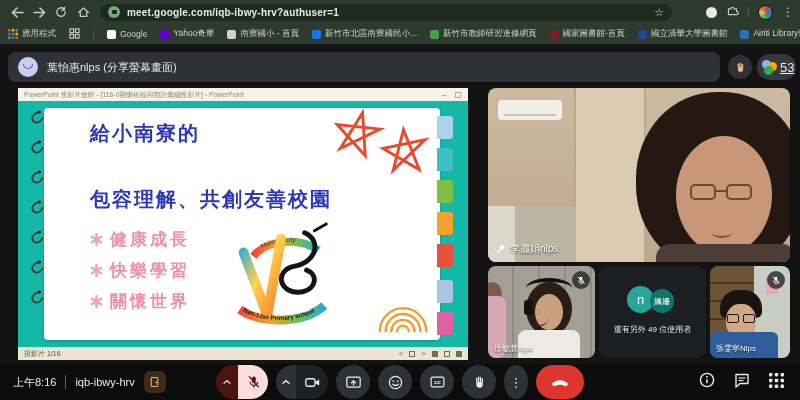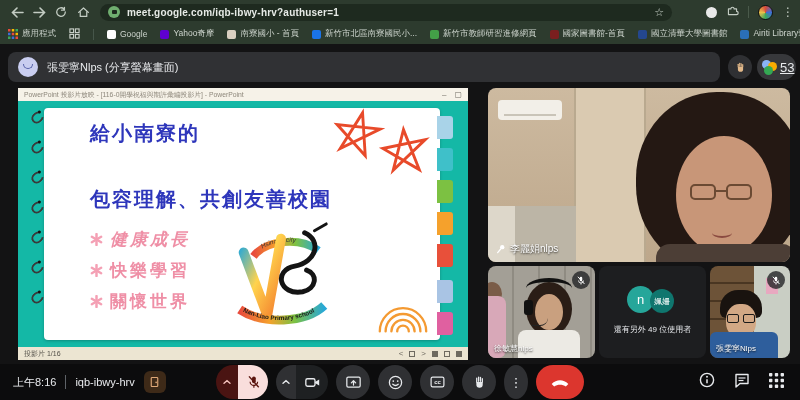--- a/index.html
+++ b/index.html
@@ -61,21 +61,21 @@
   .ring { width:13px; height:11px; border:2.2px solid #3a3a3a; border-right-color:transparent;
     border-radius:50%; transform:rotate(-40deg); position:relative; }
   .ring::after { content:""; position:absolute; right:-2px; top:-1px; width:3px; height:3px; background:#111; border-radius:50%; }
   .tabs { position:absolute; right:-13px; top:8px; width:16px; height:220px; }
   .tab { position:absolute; right:0; width:16px; height:23px; border-radius:0 3px 3px 0; }
   .slide-title { position:absolute; left:46px; font-size:20px; font-weight:bold; letter-spacing:2px; color:#2e36bb; white-space:nowrap; }
   .t1{top:12px;} .t2{top:45px;} .t3{top:78px;}
   .stars { position:absolute; left:286px; top:0px; }
   .bullet { position:absolute; left:46px; display:flex; align-items:center; gap:7px;
     font-size:17px; font-weight:bold; letter-spacing:3px; color:#ef8fa6; }
-  .b1{top:120px;font-style:italic;} .b2{top:151px;} .b3{top:182px;}
+  .b1{top:120px;} .b2{top:151px;} .b3{top:182px;}
   .logo { position:absolute; left:178px; top:112px; }
   .rainbow { position:absolute; left:330px; top:186px; }
   .ppt-status { position:absolute; left:0; top:259px; width:450px; height:13px; background:#ece5d2;
     display:flex; align-items:center; padding:0 6px; font-size:7px; color:#514e47; }
   .ps-right { margin-left:auto; display:flex; align-items:center; gap:6px; color:#6e6a60; font-size:8px; }
   .ps-sq { width:6px; height:6px; border:1px solid #6e6a60; }
   .ps-sq.f { background:#6e6a60; }
 
   
   .vmain { position:absolute; left:488px; top:88px; width:302px; height:174px; border-radius:8px;
@@ -258,21 +258,21 @@
         <span class="fav" style="background-color: rgb(42, 111, 184);"></span>
         <span>Airiti Library華藝線上圖...</span>
       </span>
 
   </div>
 
   <div class="banner">
     <span class="banner-av">
         <i></i>
       </span>
-    <span class="banner-name">張雯寧Nlps (分享螢幕畫面)</span>
+    <span class="banner-name">葉怡惠nlps (分享螢幕畫面)</span>
   </div>
   <div class="hand-btn">
     <svg width="13" height="13" viewBox="0 0 20 20">
         <g stroke="#e3b98a" stroke-width="1.8" stroke-linecap="round">
           <path d="M6.5 9 V5"></path>
           <path d="M8.8 8 V3.6"></path>
           <path d="M11.1 8 V4.2"></path>
           <path d="M13.4 9 V5.6"></path>
         </g>
         <path d="M6 9 h8 v3.6 a4 4 0 0 1 -8 0 Z" fill="#e3b98a"></path>

